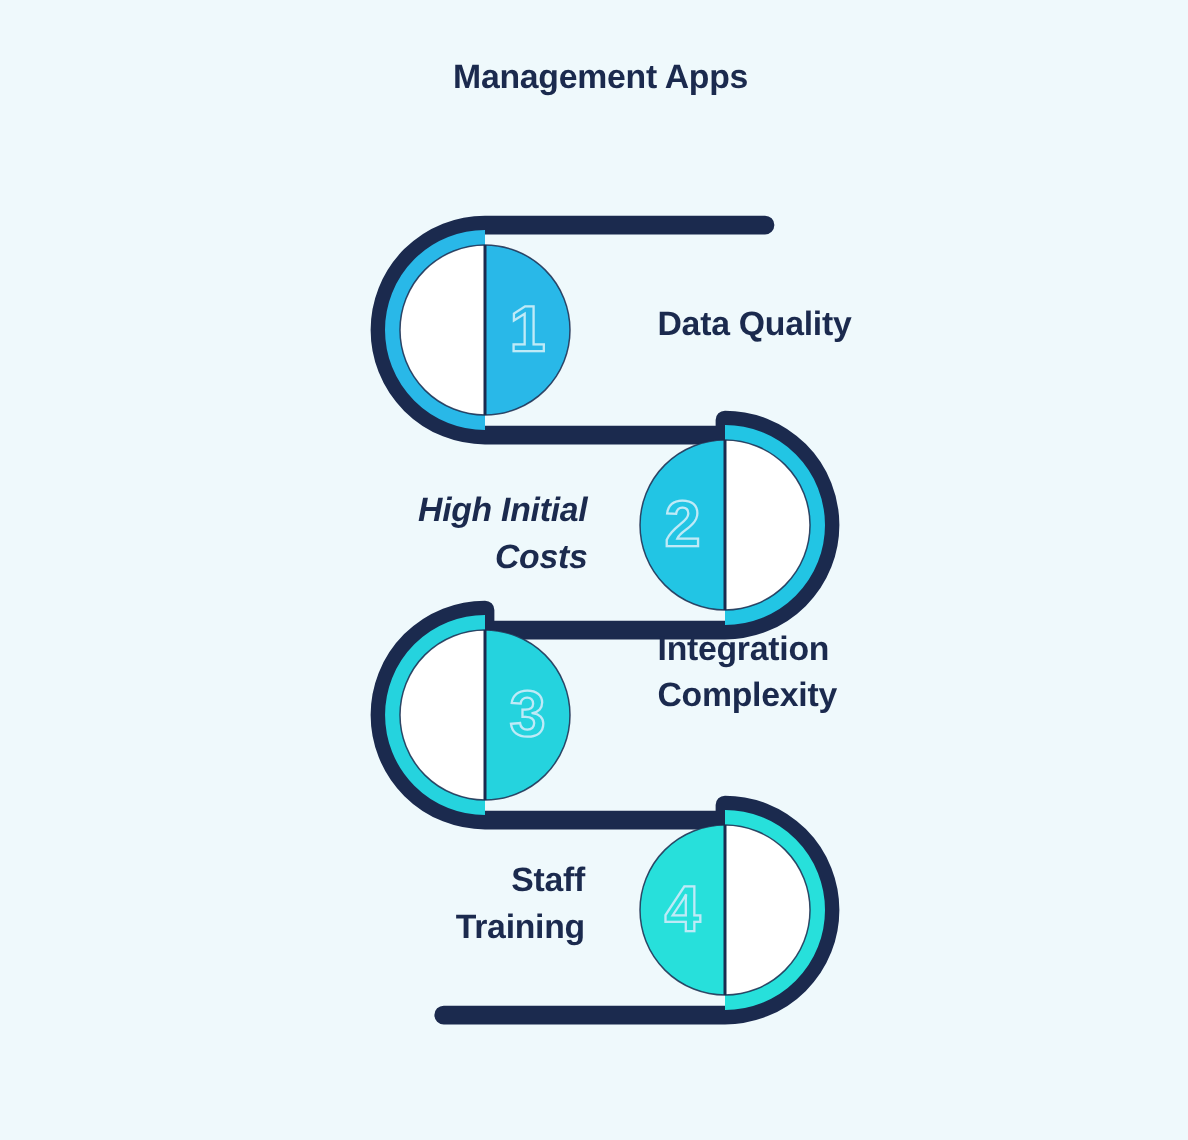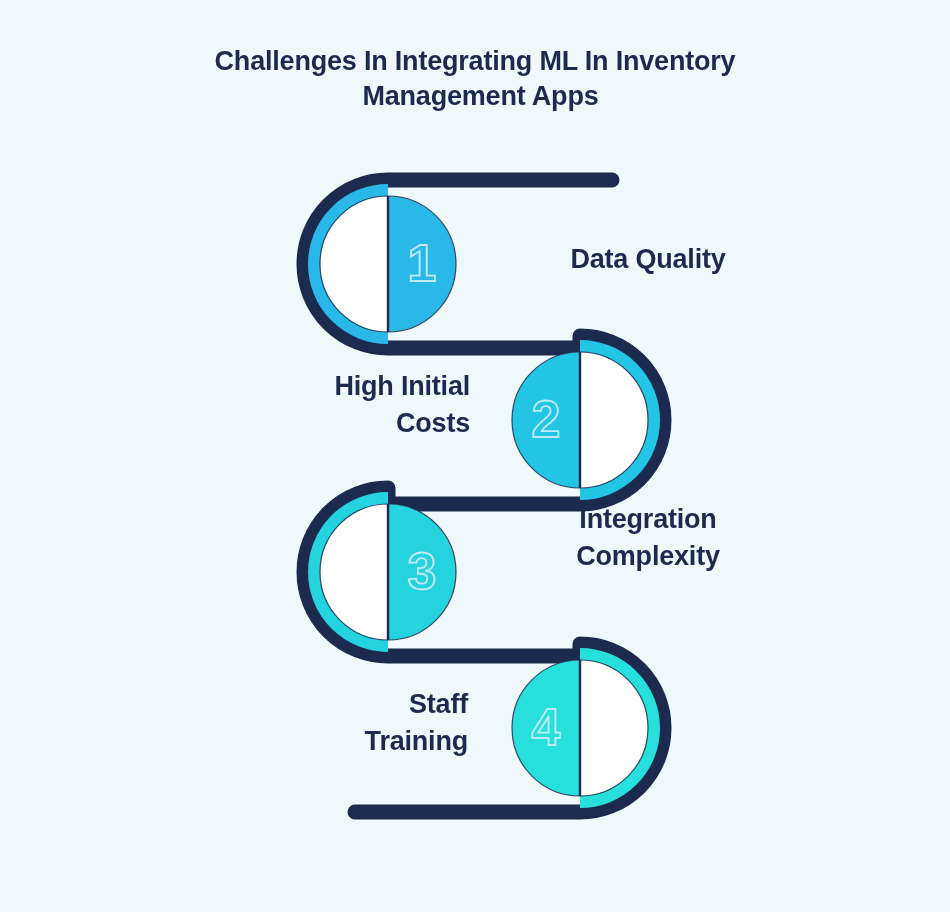--- a/index.html
+++ b/index.html
@@ -28,30 +28,29 @@
 
   .label{
     position:absolute;
     color:#1b2a4e;
     font-size:27px;
     font-weight:bold;
     line-height:1.38;
     letter-spacing:-0.2px;
     white-space:pre-line;
   }
-  .label.right{text-align:center;}
+  .label.right{text-align:left;margin-left:28px;}
   .label.left{text-align:right;}
 </style>
 </head>
 <body>
 
 <div id="stage">
 
   <div class="title">
-    <span>Challenges In Integrating ML In Inventory</span>
     <span class="l2">Management Apps</span>
   </div>
 
   <svg class="flow" viewBox="0 0 950 912">
     <g id="flow-paths">
         <path d="M 612 180 L 388 180 A 84 84 0 0 0 388 348 L 580 348 L 580 336 A 84 84 0 0 1 580 504 L 388 504 L 388 488 A 84 84 0 0 0 388 656 L 580 656 L 580 644 A 84 84 0 0 1 580 812 L 355 812" fill="none" stroke="#1b2a4e" stroke-width="15" stroke-linecap="round" stroke-linejoin="round"></path>
       </g>
     <g id="flow-nodes">
         <g>
           <path d="M 388 191 A 73 73 0 0 0 388 337" fill="none" stroke="#29b8e8" stroke-width="14" stroke-linecap="butt"></path>
@@ -83,21 +82,21 @@
           <path d="M 580 660 A 68 68 0 0 0 580 796 Z" fill="#27e0db"></path>
           <circle cx="580" cy="728" r="68" fill="none" stroke="#1b2a4e" stroke-width="1.2" stroke-opacity="0.85"></circle>
           <line x1="580" y1="660" x2="580" y2="796" stroke="#1b2a4e" stroke-width="2.4"></line>
           <text x="546" y="745" text-anchor="middle" font-family="&quot;Liberation Sans&quot;,&quot;DejaVu Sans&quot;,sans-serif" font-size="52" font-weight="bold" fill="none" stroke="#bfeaf7" stroke-width="1.8">4</text>
         </g>
       </g>
   </svg>
 
   <div id="labels">
       <div class="label right" style="left: 498px; width: 300px; top: 240.5px;">Data Quality</div>
-      <div class="label left" style="left: 170px; width: 300px; top: 368px;">High Initial
+      <div class="label left" style="left: 170px; width: 300px; top: 390px; font-style: italic;">High Initial
 Costs</div>
       <div class="label right" style="left: 498px; width: 300px; top: 501px;">Integration
 Complexity</div>
       <div class="label left" style="left: 168px; width: 300px; top: 686px;">Staff
 Training</div>
     </div>
 
 </div>
 
 </body></html>

